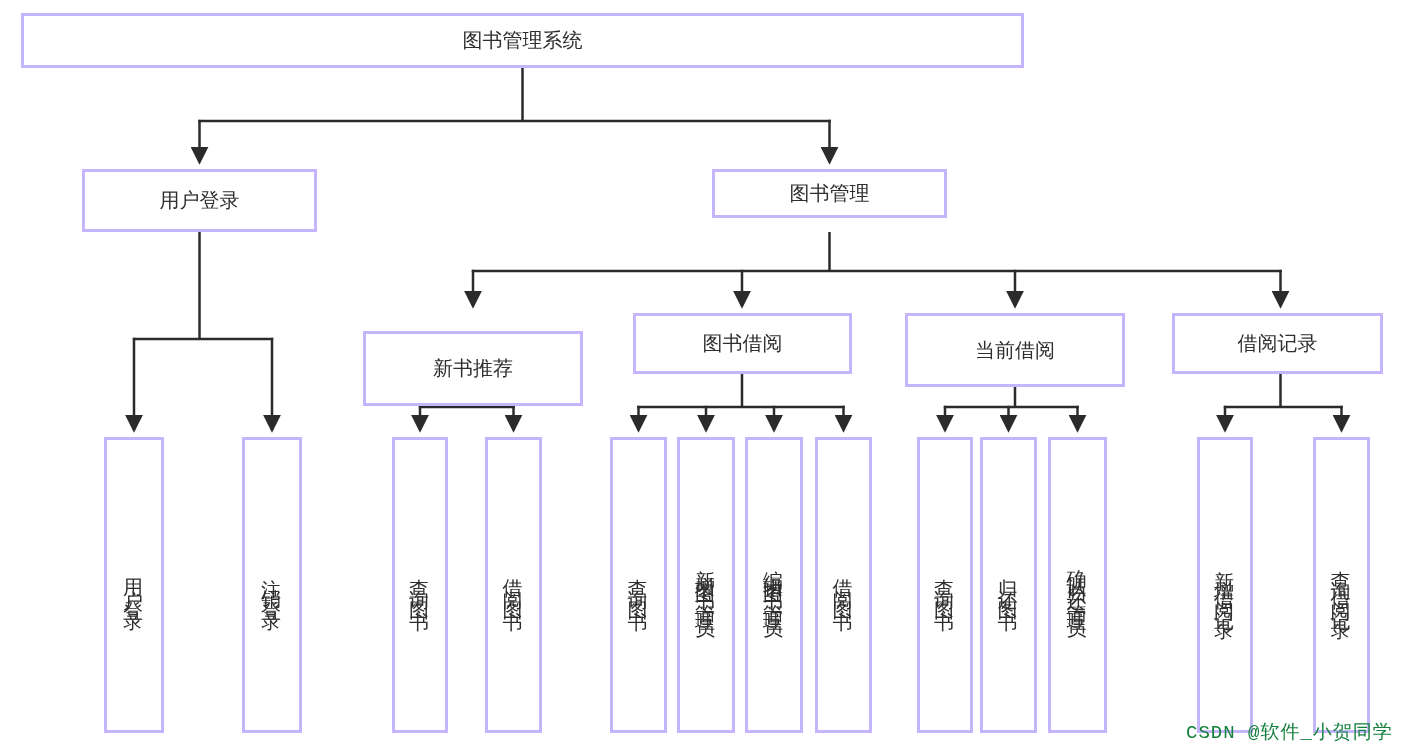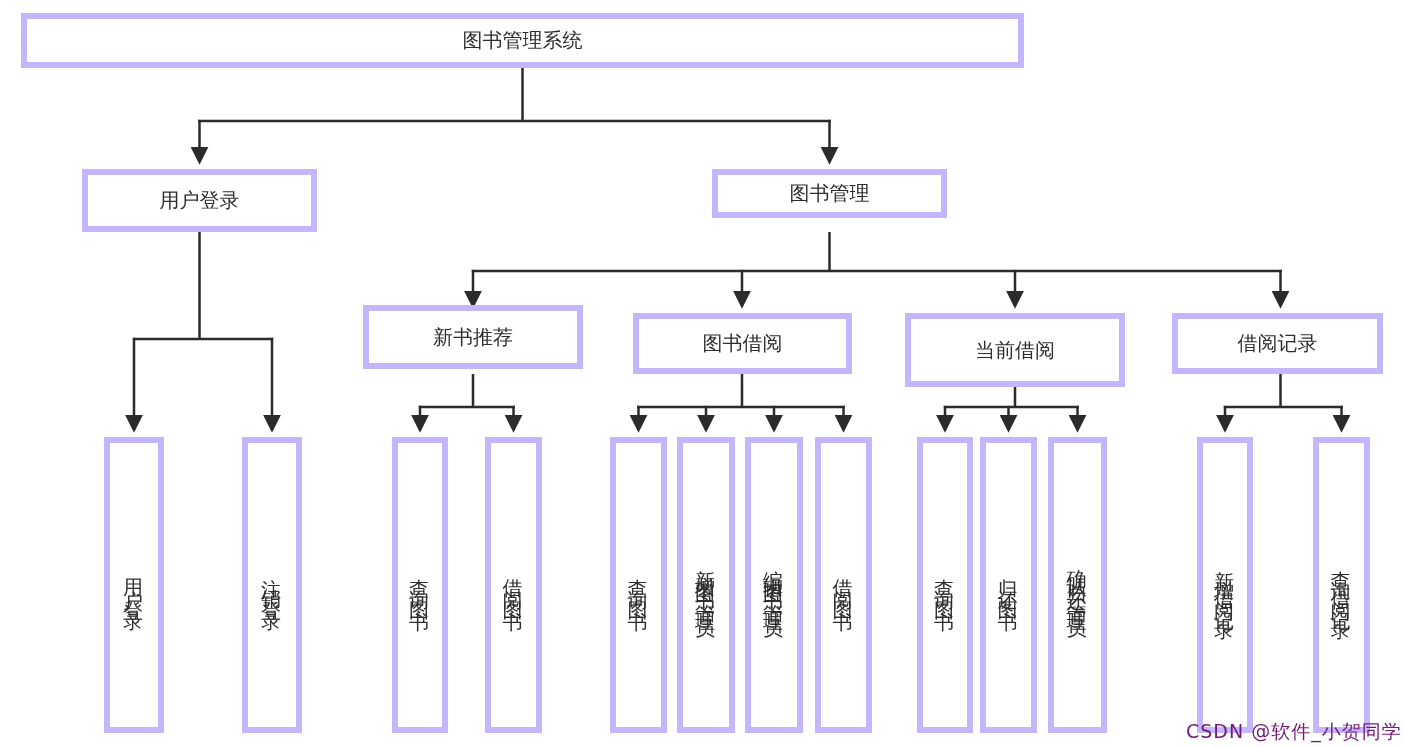--- a/index.html
+++ b/index.html
@@ -3,31 +3,31 @@
 <meta charset="utf-8">
 <style>
   html,body{margin:0;padding:0;background:#fff;}
   #stage{
     position:relative;width:1405px;height:747px;background:#ffffff;
     font-family:"DejaVu Sans","Liberation Sans",sans-serif;
     color:#2e2e2e;overflow:hidden;
   }
   #wires{position:absolute;left:0;top:0;width:1405px;height:747px;}
   .box{
-    position:absolute;box-sizing:border-box;border:6px solid #c4b5fd;background:#ffffff;
+    position:absolute;box-sizing:border-box;border:3px solid #c4b5fd;background:#ffffff;
     display:flex;align-items:center;justify-content:center;
     font-size:20px;color:#2e2e2e;white-space:nowrap;
   }
   .v{writing-mode:vertical-rl;text-orientation:mixed;}
   .sp-wide{letter-spacing:11px;}
   .sp-mid{letter-spacing:10px;}
   .sp-tight{letter-spacing:7px;}
   .watermark{
-    position:absolute;left:1186px;top:719px;font-size:19px;color:#701a75;
-    letter-spacing:1px;white-space:nowrap;
+    position:absolute;left:1186px;top:719px;font-size:19px;color:#15803d;
+    letter-spacing:1px;white-space:nowrap;font-family:Liberation Mono, monospace;
   }
 </style>
 </head>
 <body>
 
 <div id="stage">
 
   <svg id="wires" viewBox="0 0 1405 747" xmlns="http://www.w3.org/2000/svg">
     <defs>
       <marker id="arr" viewBox="0 0 10 10" refX="8.5" refY="5" markerWidth="7.2" markerHeight="7.2" orient="auto-start-reverse">
@@ -76,21 +76,21 @@
       <line x1="1225" y1="405.8" x2="1225" y2="430" marker-end="url(#arr)"></line>
       <line x1="1341.5" y1="405.8" x2="1341.5" y2="430" marker-end="url(#arr)"></line>
     </g>
   </svg>
 
   <div class="box" style="left:21px;top:13px;width:1003px;height:55px">图书管理系统</div>
 
   <div class="box" style="left:82px;top:169px;width:235px;height:63px">用户登录</div>
   <div class="box" style="left:712px;top:169px;width:235px;height:49px">图书管理</div>
 
-  <div class="box" style="left:363px;top:305px;width:220px;height:64px">新书推荐</div>
+  <div class="box" style="left:363px;top:331px;width:220px;height:75px">新书推荐</div>
   <div class="box" style="left:633px;top:313px;width:219px;height:61px">图书借阅</div>
   <div class="box" style="left:905px;top:313px;width:220px;height:74px">当前借阅</div>
   <div class="box" style="left:1172px;top:313px;width:211px;height:61px">借阅记录</div>
 
   <div class="box v sp-wide" style="left:104px;top:437px;width:60px;height:296px">用户登录</div>
   <div class="box v sp-wide" style="left:242px;top:437px;width:60px;height:296px">注销登录</div>
 
   <div class="box v sp-wide" style="left:392px;top:437px;width:56px;height:296px">查询图书</div>
   <div class="box v sp-wide" style="left:485px;top:437px;width:57px;height:296px">借阅图书</div>
 

